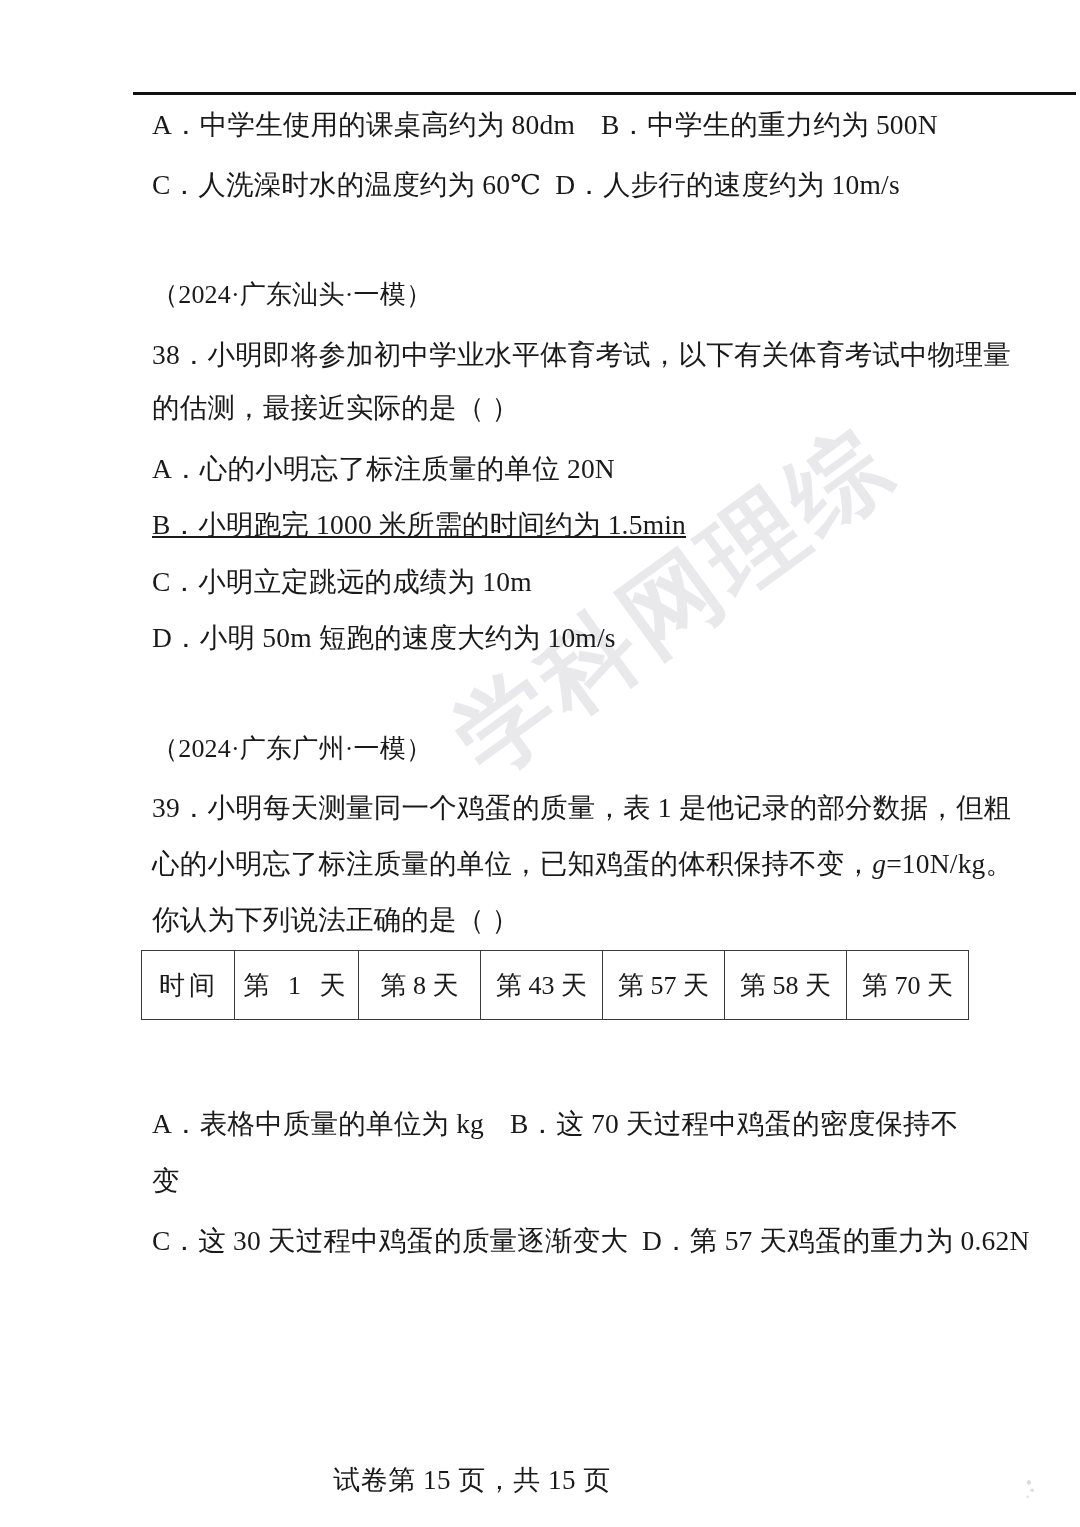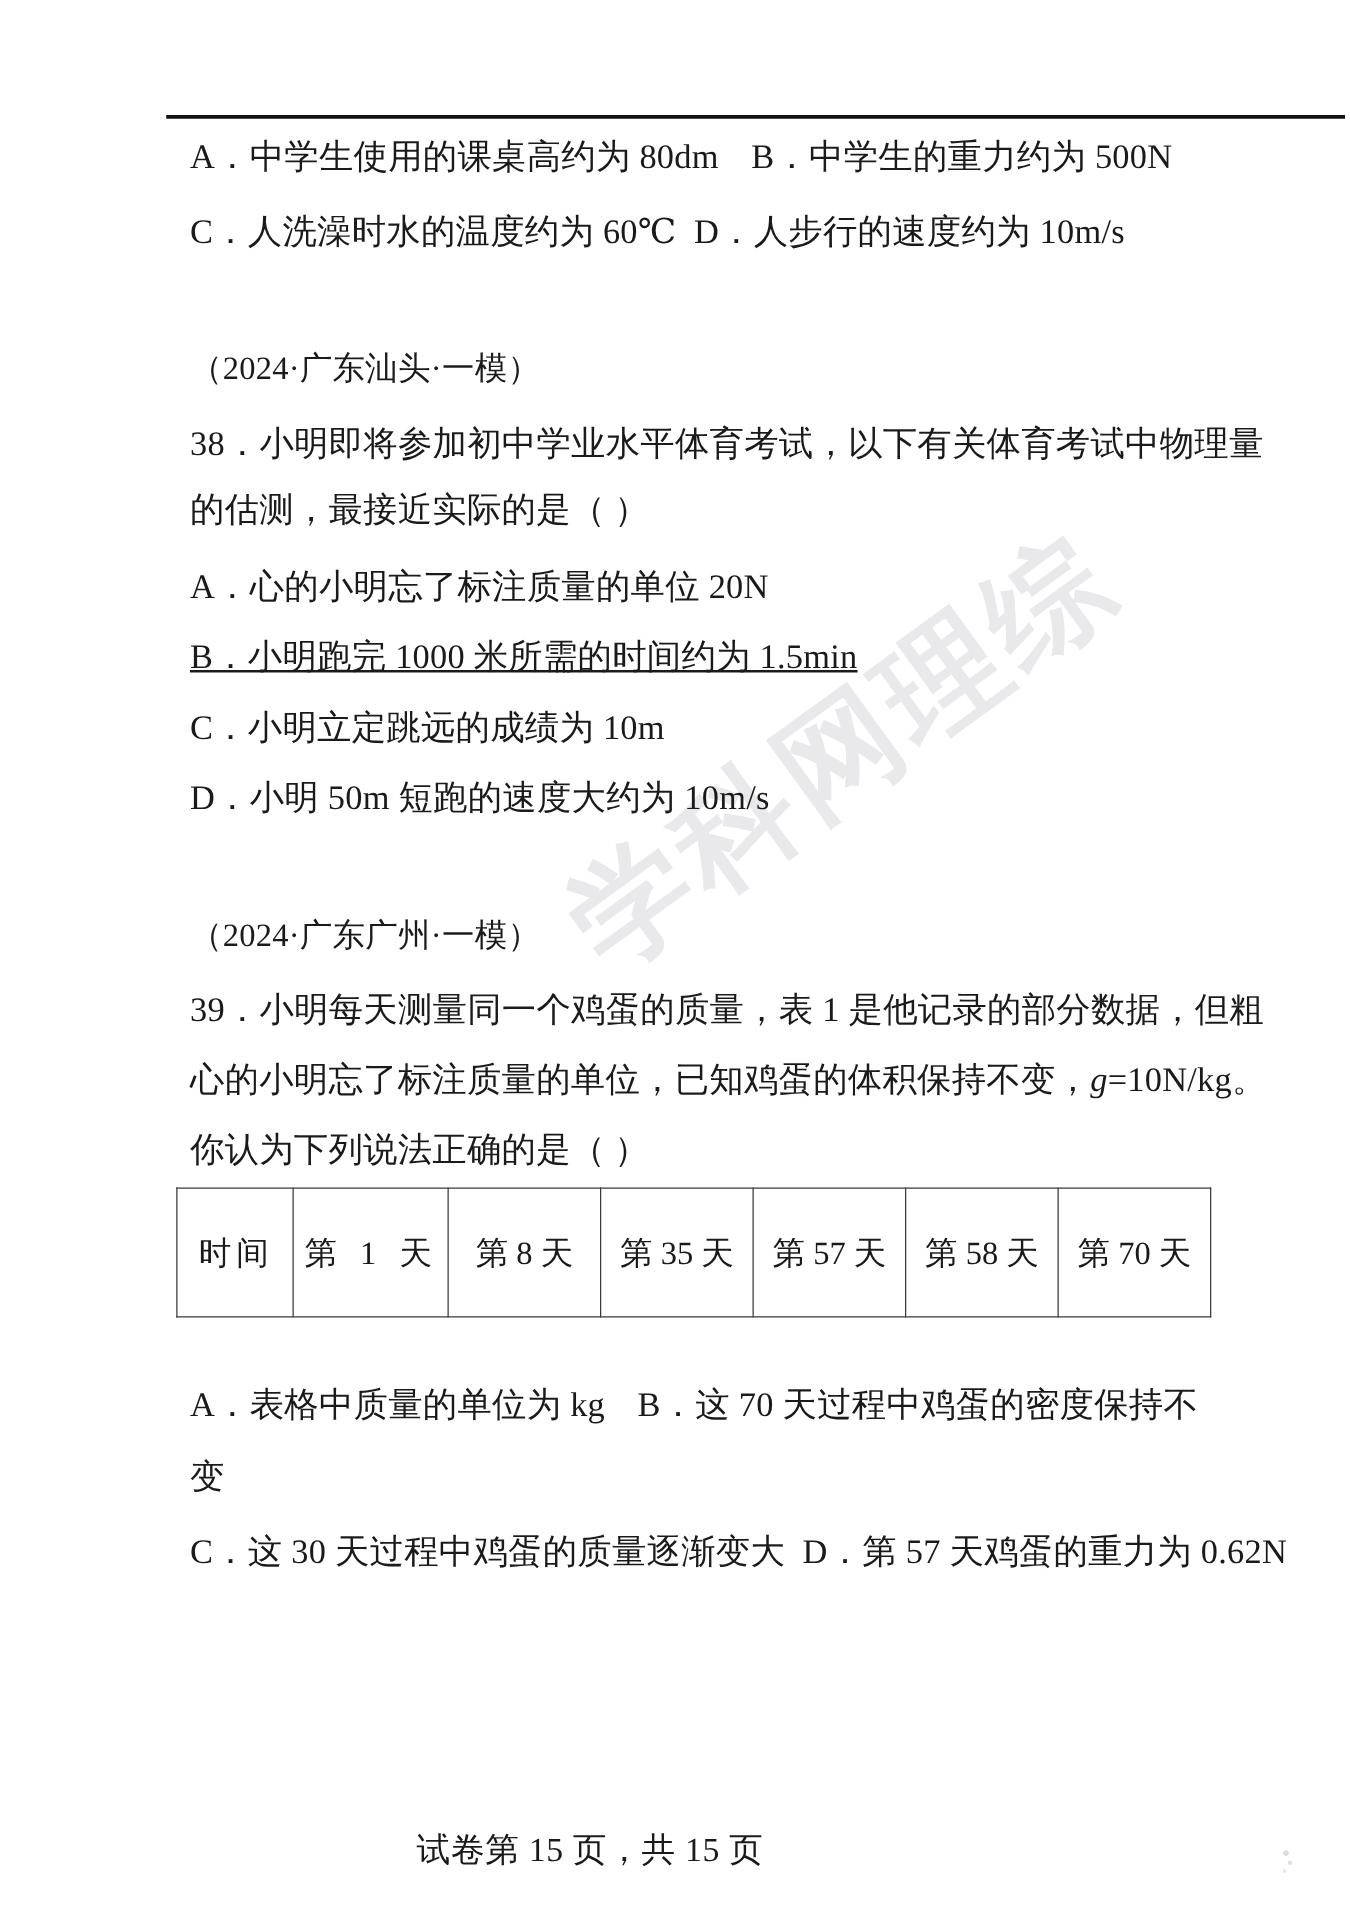--- a/index.html
+++ b/index.html
@@ -91,21 +91,21 @@
     top: 950px;
     border-collapse: collapse;
     font-size: 26px;
     table-layout: fixed;
   }
   .data-table td {
     border: 1.6px solid #3a3a3a;
     height: 68px;
     text-align: center;
     vertical-align: middle;
-    padding: 17px 4px;
+    padding: 0 4px;
     font-family: "Liberation Serif", "DejaVu Serif", serif;
     margin-top: 35px;
   }
   .data-table td.head-cell {
     width: 82px;
     letter-spacing: 4px;
     padding-left: 6px;
   }
   .data-table td.day-cell {
     width: 113px;
@@ -172,21 +172,21 @@
       <span>心的小明忘了标注质量的单位，已知鸡蛋的体积保持不变，</span><span class="ital">g</span><span>=10N/kg。</span>
     </div>
     <div class="line" style="top:903px;">你认为下列说法正确的是（  ）</div>
 
     <table class="data-table">
       <tbody>
           <tr>
         <td class="head-cell">时间</td>
         <td class="day-cell first-day">第 1 天</td>
         <td class="day-cell">第 8 天</td>
-        <td class="day-cell">第 35 天</td>
+        <td class="day-cell">第 43 天</td>
         <td class="day-cell">第 57 天</td>
         <td class="day-cell">第 58 天</td>
         <td class="day-cell">第 70 天</td>
       </tr>
     </tbody>
       </table>
 
     <div class="line" style="top:1107px;">
       <span>A．表格中质量的单位为 kg</span><span class="opt-gap"></span><span>B．这 70 天过程中鸡蛋的密度保持不</span>
     </div>

